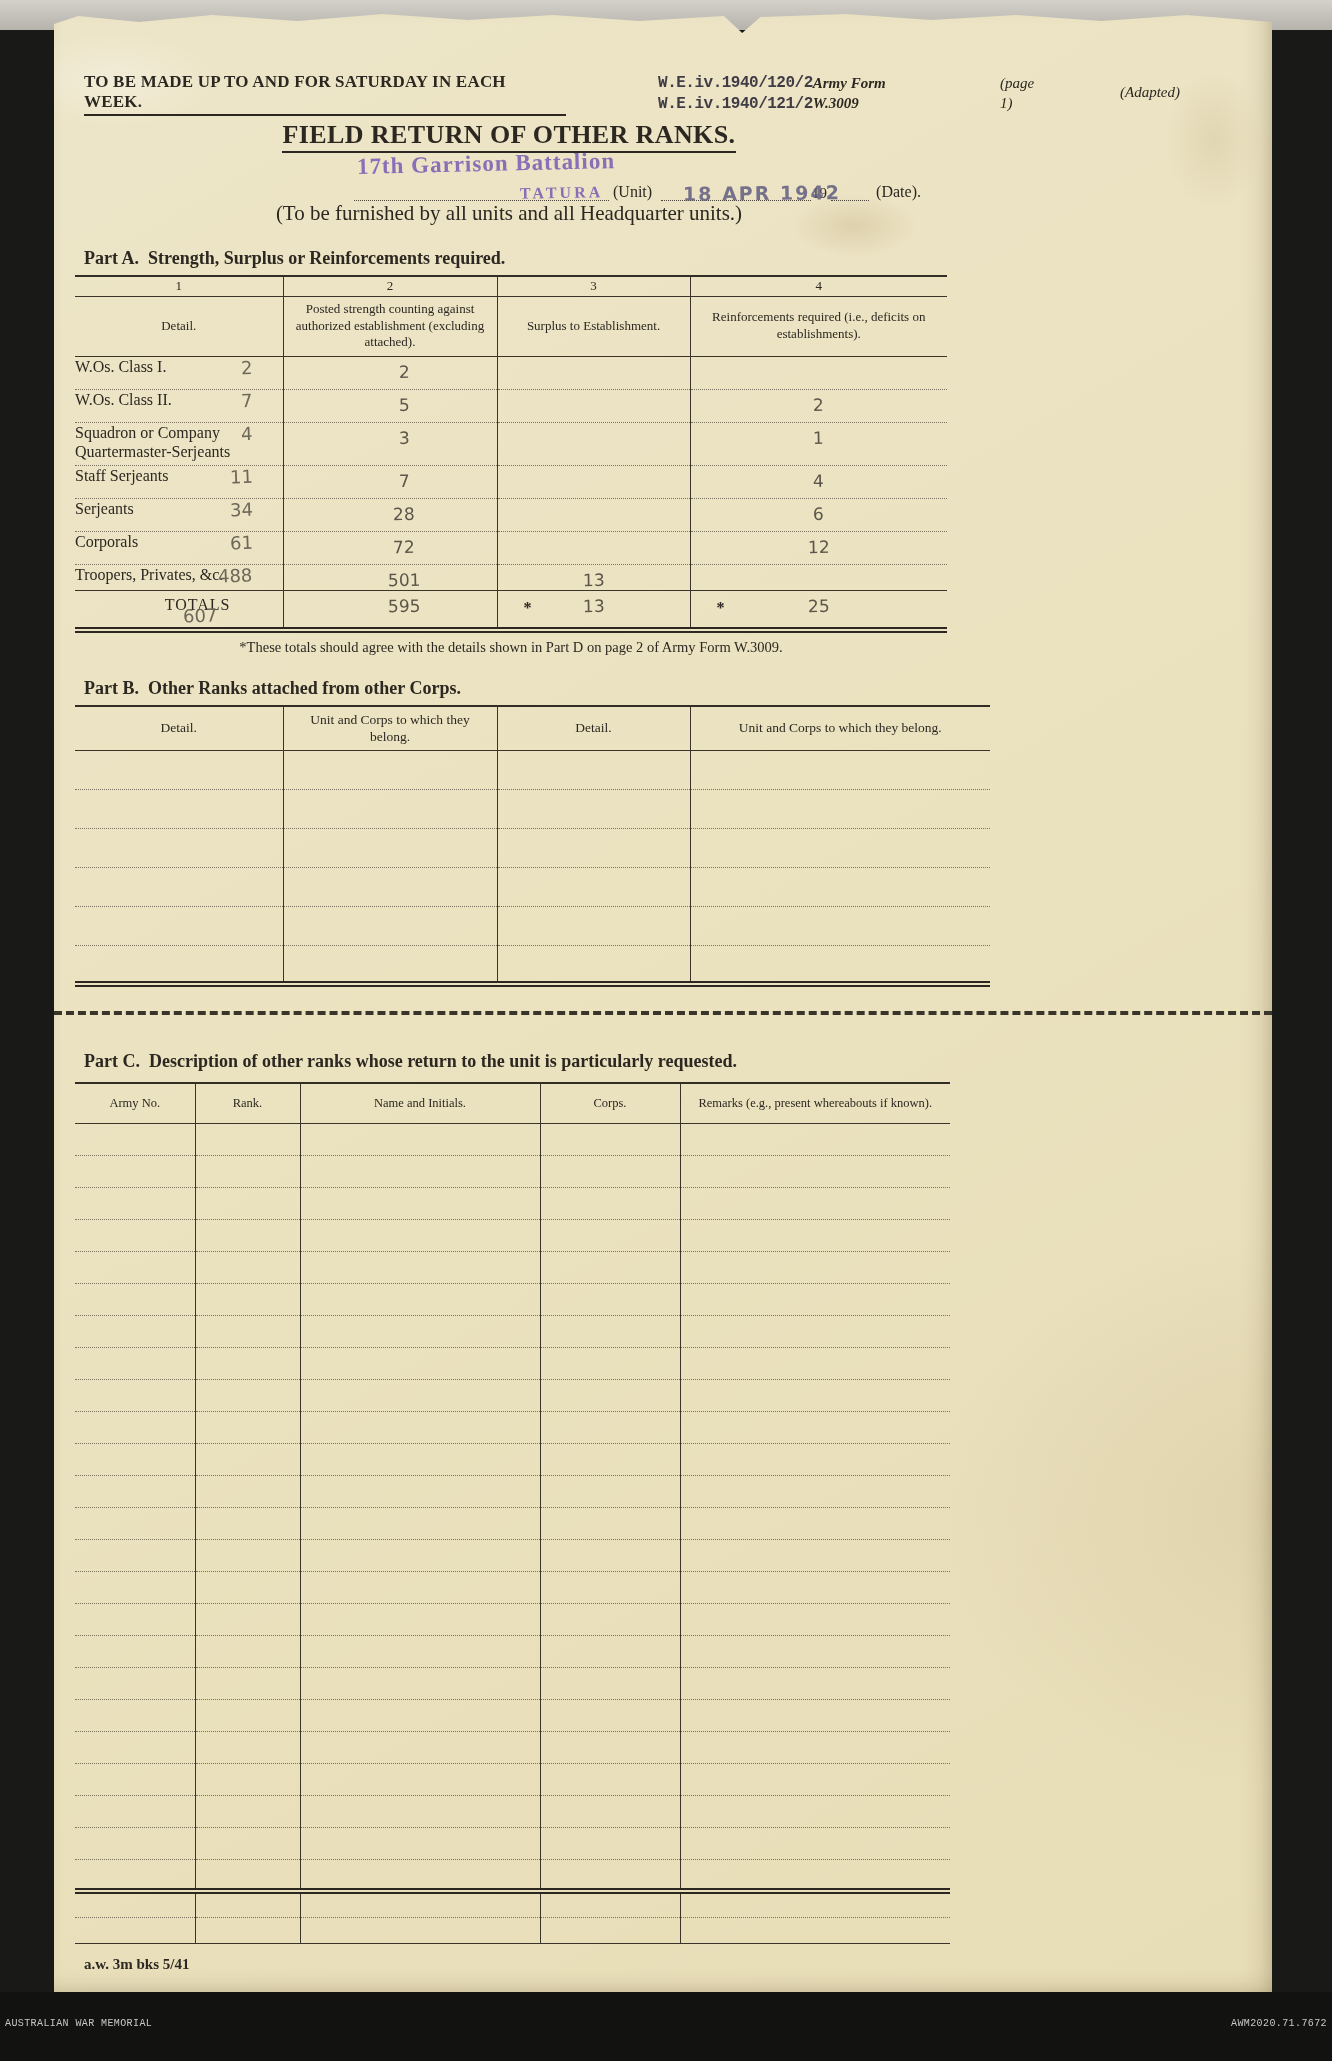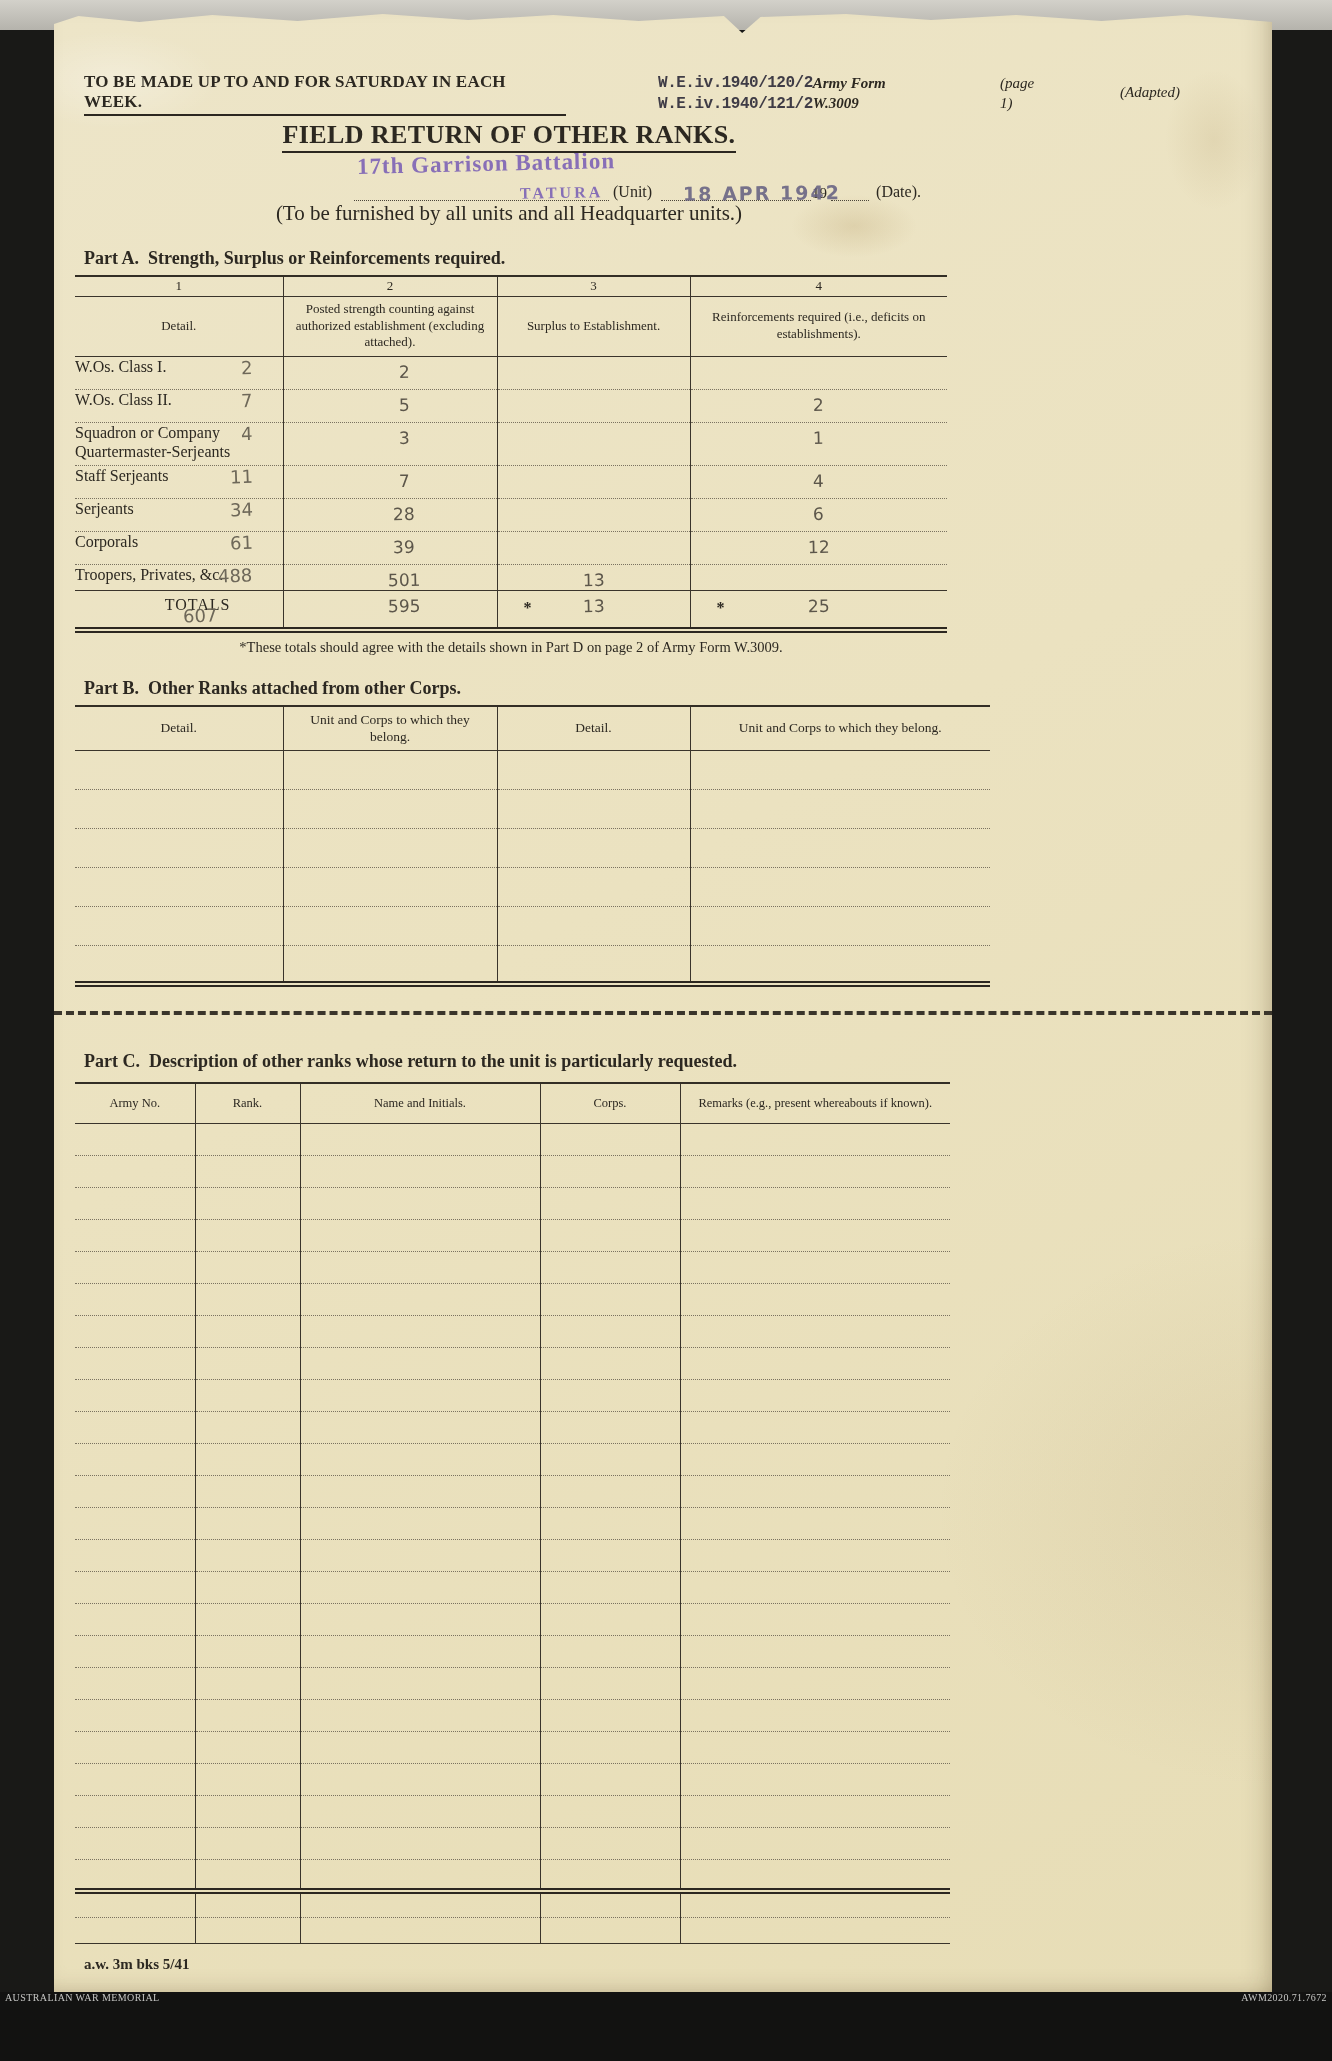--- a/index.html
+++ b/index.html
@@ -152,23 +152,23 @@
   .tbl-c tbody.c-foot tr:first-child td { border-top: 6px double #2c2720; }
   .tbl-c tbody.c-foot td { height: 26px; border-bottom: 1px dotted #7a7260; }
   .tbl-c tbody.c-foot tr:last-child td { border-bottom: 1px solid #3a342b; }
 
   .imprint { margin-top: 12px; font-weight: bold; font-size: 15px; }
 
   
   .awm-footer {
     position: absolute; left: 0; right: 0; bottom: 0; height: 69px;
     background: #121211;
-    display: flex; justify-content: space-between; align-items: flex-start;
+    display: flex; justify-content: space-between; align-items: center;
     padding: 0 5px 7px 5px;
-    font-family: Liberation Serif, serif; font-size: 10px;
+    font-family: Liberation Mono, monospace; font-size: 10px;
     letter-spacing: .4px; color: #c7c7c5;
   }
 </style>
 </head>
 <body>
 
 <div class="stage">
   <div class="top-strip"></div>
 
   <div class="paper">
@@ -253,21 +253,21 @@
             <td class="val"><span class="typed">4</span></td>
           </tr>
           <tr>
             <td class="detail-cell"><span class="dlabel">Serjeants</span><span class="pencil">34</span></td>
             <td class="val c2"><span class="typed">28</span></td>
             <td class="val"><span class="typed"></span></td>
             <td class="val"><span class="typed">6</span></td>
           </tr>
           <tr>
             <td class="detail-cell"><span class="dlabel">Corporals</span><span class="pencil">61</span></td>
-            <td class="val c2"><span class="typed">39</span></td>
+            <td class="val c2"><span class="typed">72</span></td>
             <td class="val"><span class="typed"></span></td>
             <td class="val"><span class="typed">12</span></td>
           </tr>
           <tr class="troopers">
             <td class="detail-cell"><span class="dlabel">Troopers, Privates, &amp;c.</span><span class="pencil">488</span></td>
             <td class="val c2"><span class="typed">501</span></td>
             <td class="val"><span class="typed">13</span></td>
             <td class="val"><span class="typed"></span></td>
           </tr>
         </tbody>

